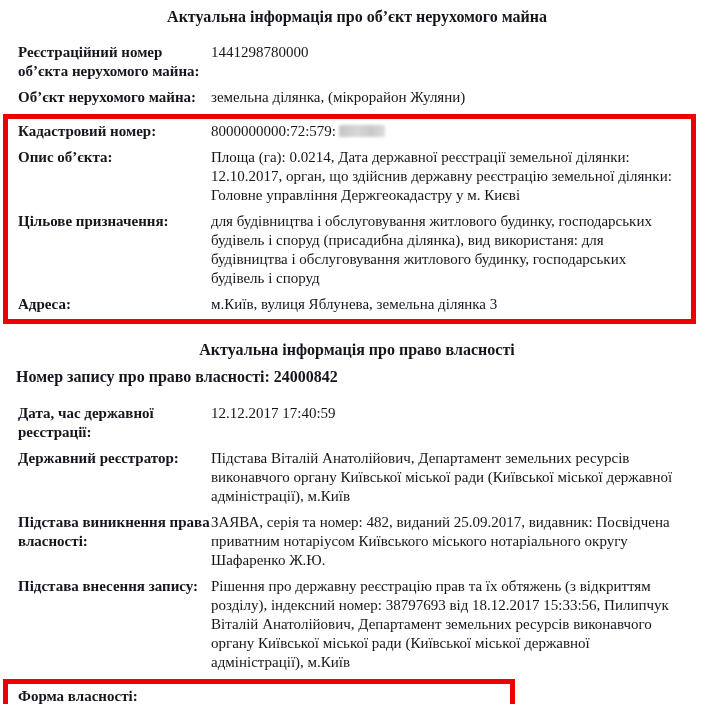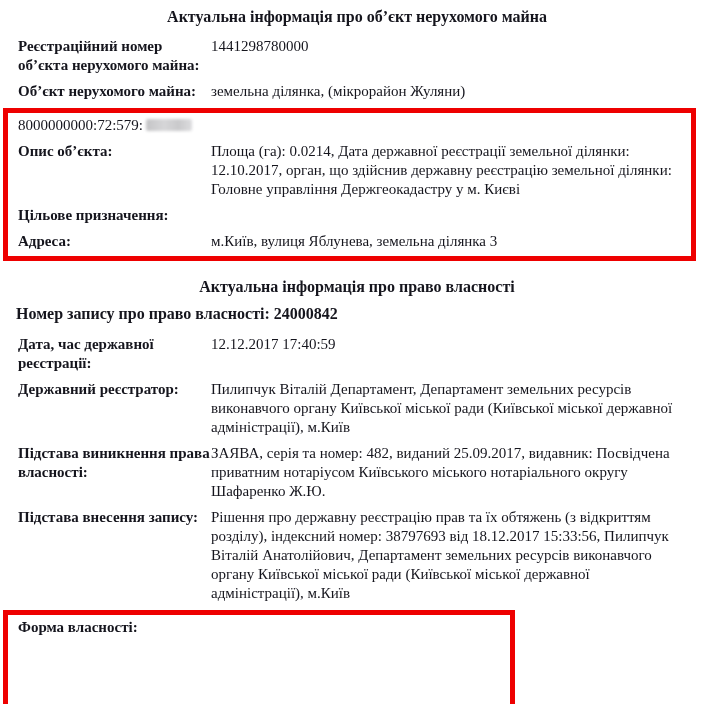--- a/index.html
+++ b/index.html
@@ -21,28 +21,28 @@
     box-sizing: border-box;
     padding-top: 8px;
   }
   .section-title {
     text-align: center;
     font-weight: bold;
     font-size: 16px;
     line-height: 18px;
     margin: 0 20px;
   }
-  .title-obj { margin-bottom: 11px; }
+  .title-obj { margin-bottom: 17px; }
   .title-own { margin-top: 17px; margin-bottom: 9px; }
   .record-line {
     font-weight: bold;
     font-size: 16px;
     line-height: 18px;
     padding-left: 16px;
-    margin-bottom: 12px;
+    margin-bottom: 18px;
   }
   .row {
     display: flex;
     align-items: flex-start;
     margin-bottom: 7px;
   }
   .row .label {
     flex: 0 0 193px;
     max-width: 193px;
     font-weight: bold;
@@ -92,47 +92,49 @@
       <div class="value">1441298780000</div>
     </div>
     <div class="row">
       <div class="label">Об’єкт нерухомого майна:</div>
       <div class="value">земельна ділянка, (мікрорайон Жуляни)</div>
     </div>
   </div>
 
   <div class="hl-box hl-box-obj">
     <div class="row">
+      <div class="label">Кадастровий номер:</div>
       <div class="value"><span>8000000000:72:579:</span><span class="redacted"></span></div>
     </div>
     <div class="row">
       <div class="label">Опис об’єкта:</div>
       <div class="value">Площа (га): 0.0214, Дата державної реєстрації земельної ділянки: 12.10.2017, орган, що здійснив державну реєстрацію земельної ділянки: Головне управління Держгеокадастру у м. Києві</div>
     </div>
     <div class="row">
       <div class="label">Цільове призначення:</div>
+      <div class="value">для будівництва і обслуговування житлового будинку, господарських будівель і споруд (присадибна ділянка), вид використаня: для будівництва і обслуговування житлового будинку, господарських будівель і споруд</div>
     </div>
     <div class="row">
       <div class="label">Адреса:</div>
       <div class="value">м.Київ, вулиця Яблунева, земельна ділянка 3</div>
     </div>
   </div>
 
   <div class="section-title title-own">Актуальна інформація про право власності</div>
 
   <div class="record-line">Номер запису про право власності: 24000842</div>
 
   <div class="plain-rows">
     <div class="row">
       <div class="label">Дата, час державної реєстрації:</div>
       <div class="value">12.12.2017 17:40:59</div>
     </div>
     <div class="row">
       <div class="label">Державний реєстратор:</div>
-      <div class="value">Пилипчук Віталій Департамент, Департамент земельних ресурсів виконавчого органу Київської міської ради (Київської міської державної адміністрації), м.Київ</div>
+      <div class="value">Підстава Віталій Анатолійович, Департамент земельних ресурсів виконавчого органу Київської міської ради (Київської міської державної адміністрації), м.Київ</div>
     </div>
     <div class="row">
       <div class="label">Підстава виникнення права власності:</div>
       <div class="value">ЗАЯВА, серія та номер: 482, виданий 25.09.2017, видавник: Посвідчена приватним нотаріусом Київського міського нотаріального округу Шафаренко Ж.Ю.</div>
     </div>
     <div class="row">
       <div class="label">Підстава внесення запису:</div>
       <div class="value">Рішення про державну реєстрацію прав та їх обтяжень (з відкриттям розділу), індексний номер: 38797693 від 18.12.2017 15:33:56, Пилипчук Віталій Анатолійович, Департамент земельних ресурсів виконавчого органу Київської міської ради (Київської міської державної адміністрації), м.Київ</div>
     </div>
   </div>

